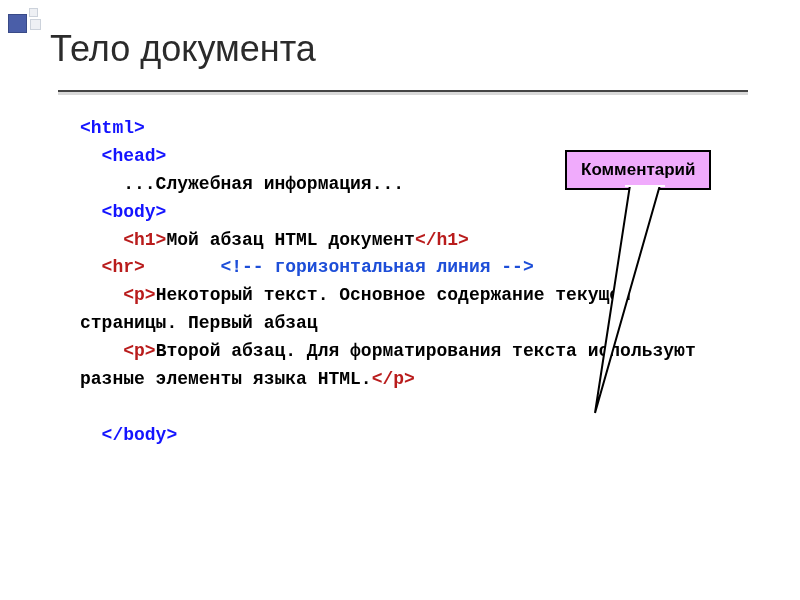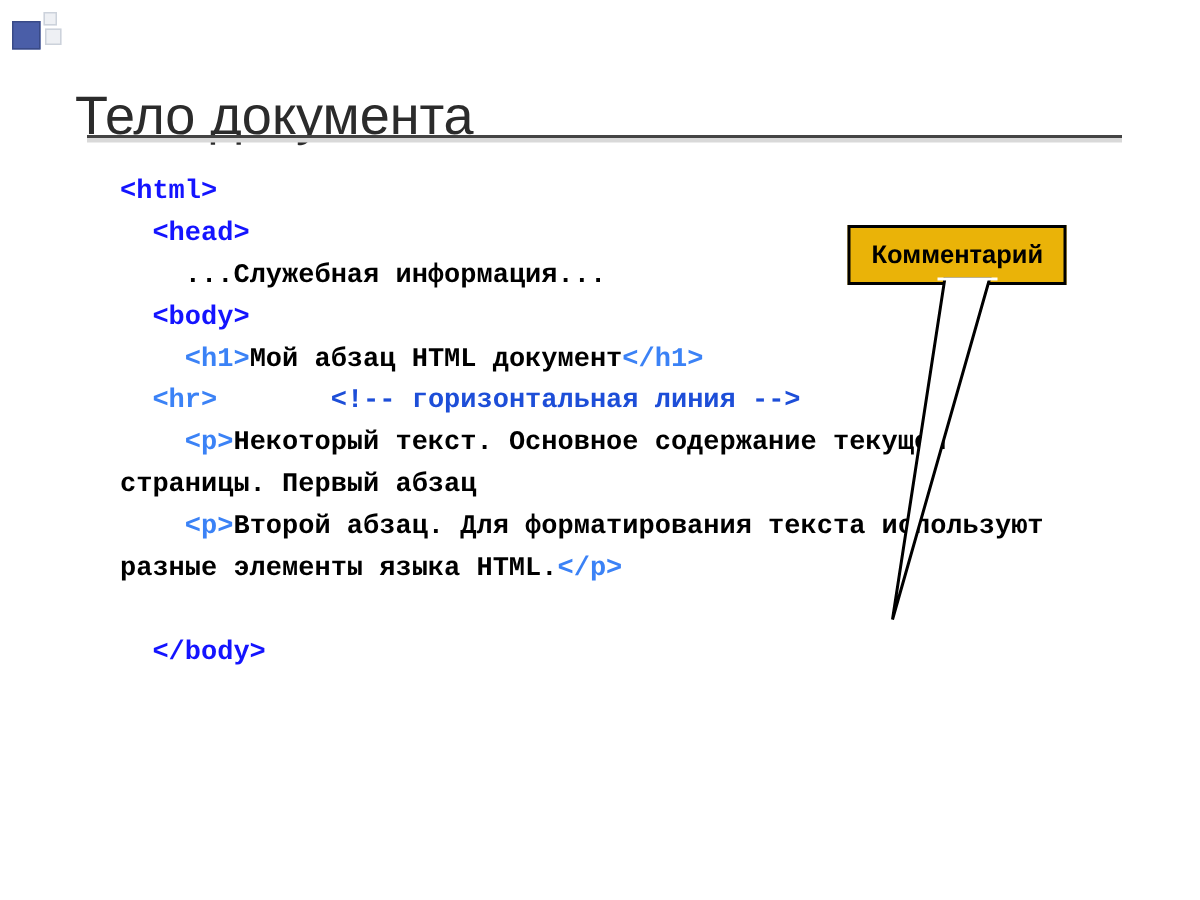--- a/index.html
+++ b/index.html
@@ -34,21 +34,21 @@
     border: 1px solid #394a87;
   }
   .logo .sq.top-right {
     top: 0;
     left: 21px;
     width: 9px; height: 9px;
   }
   .logo .sq.mid-right { top: 11px; left: 22px; width: 11px; height: 11px; }
   .title {
     position: absolute;
-    top: 56px;
+    top: 28px;
     left: 50px;
     font-size: 36px;
     font-weight: normal;
     color: #2b2b2b;
   }
   .underline {
     position: absolute;
     top: 90px;
     left: 58px;
     width: 690px;
@@ -69,30 +69,30 @@
     left: 80px;
     width: 620px;
     font-family: "Courier New", monospace;
     font-size: 18px;
     font-weight: bold;
     line-height: 1.55;
     color: #000;
   }
   .code .line { white-space: pre; }
   .tag-blue  { color: #1414ff; }
-  .tag-red   { color: #3b82f6; }
+  .tag-red   { color: #b91c1c; }
   .tag-green { color: #1d4ed8; }
   .plain     { color: #000; }
   .code .wrap { white-space: pre-wrap; }
   .callout-box {
     position: absolute;
     top: 150px;
     left: 565px;
     border: 2px solid #000;
-    background: #eab308;
+    background: #f0abfc;
     padding: 8px 14px;
     font-family: Arial, sans-serif;
     font-size: 17px;
     font-weight: bold;
     color: #000;
   }
   .callout-tail {
     position: absolute;
     top: 185px;
     left: 590px;

